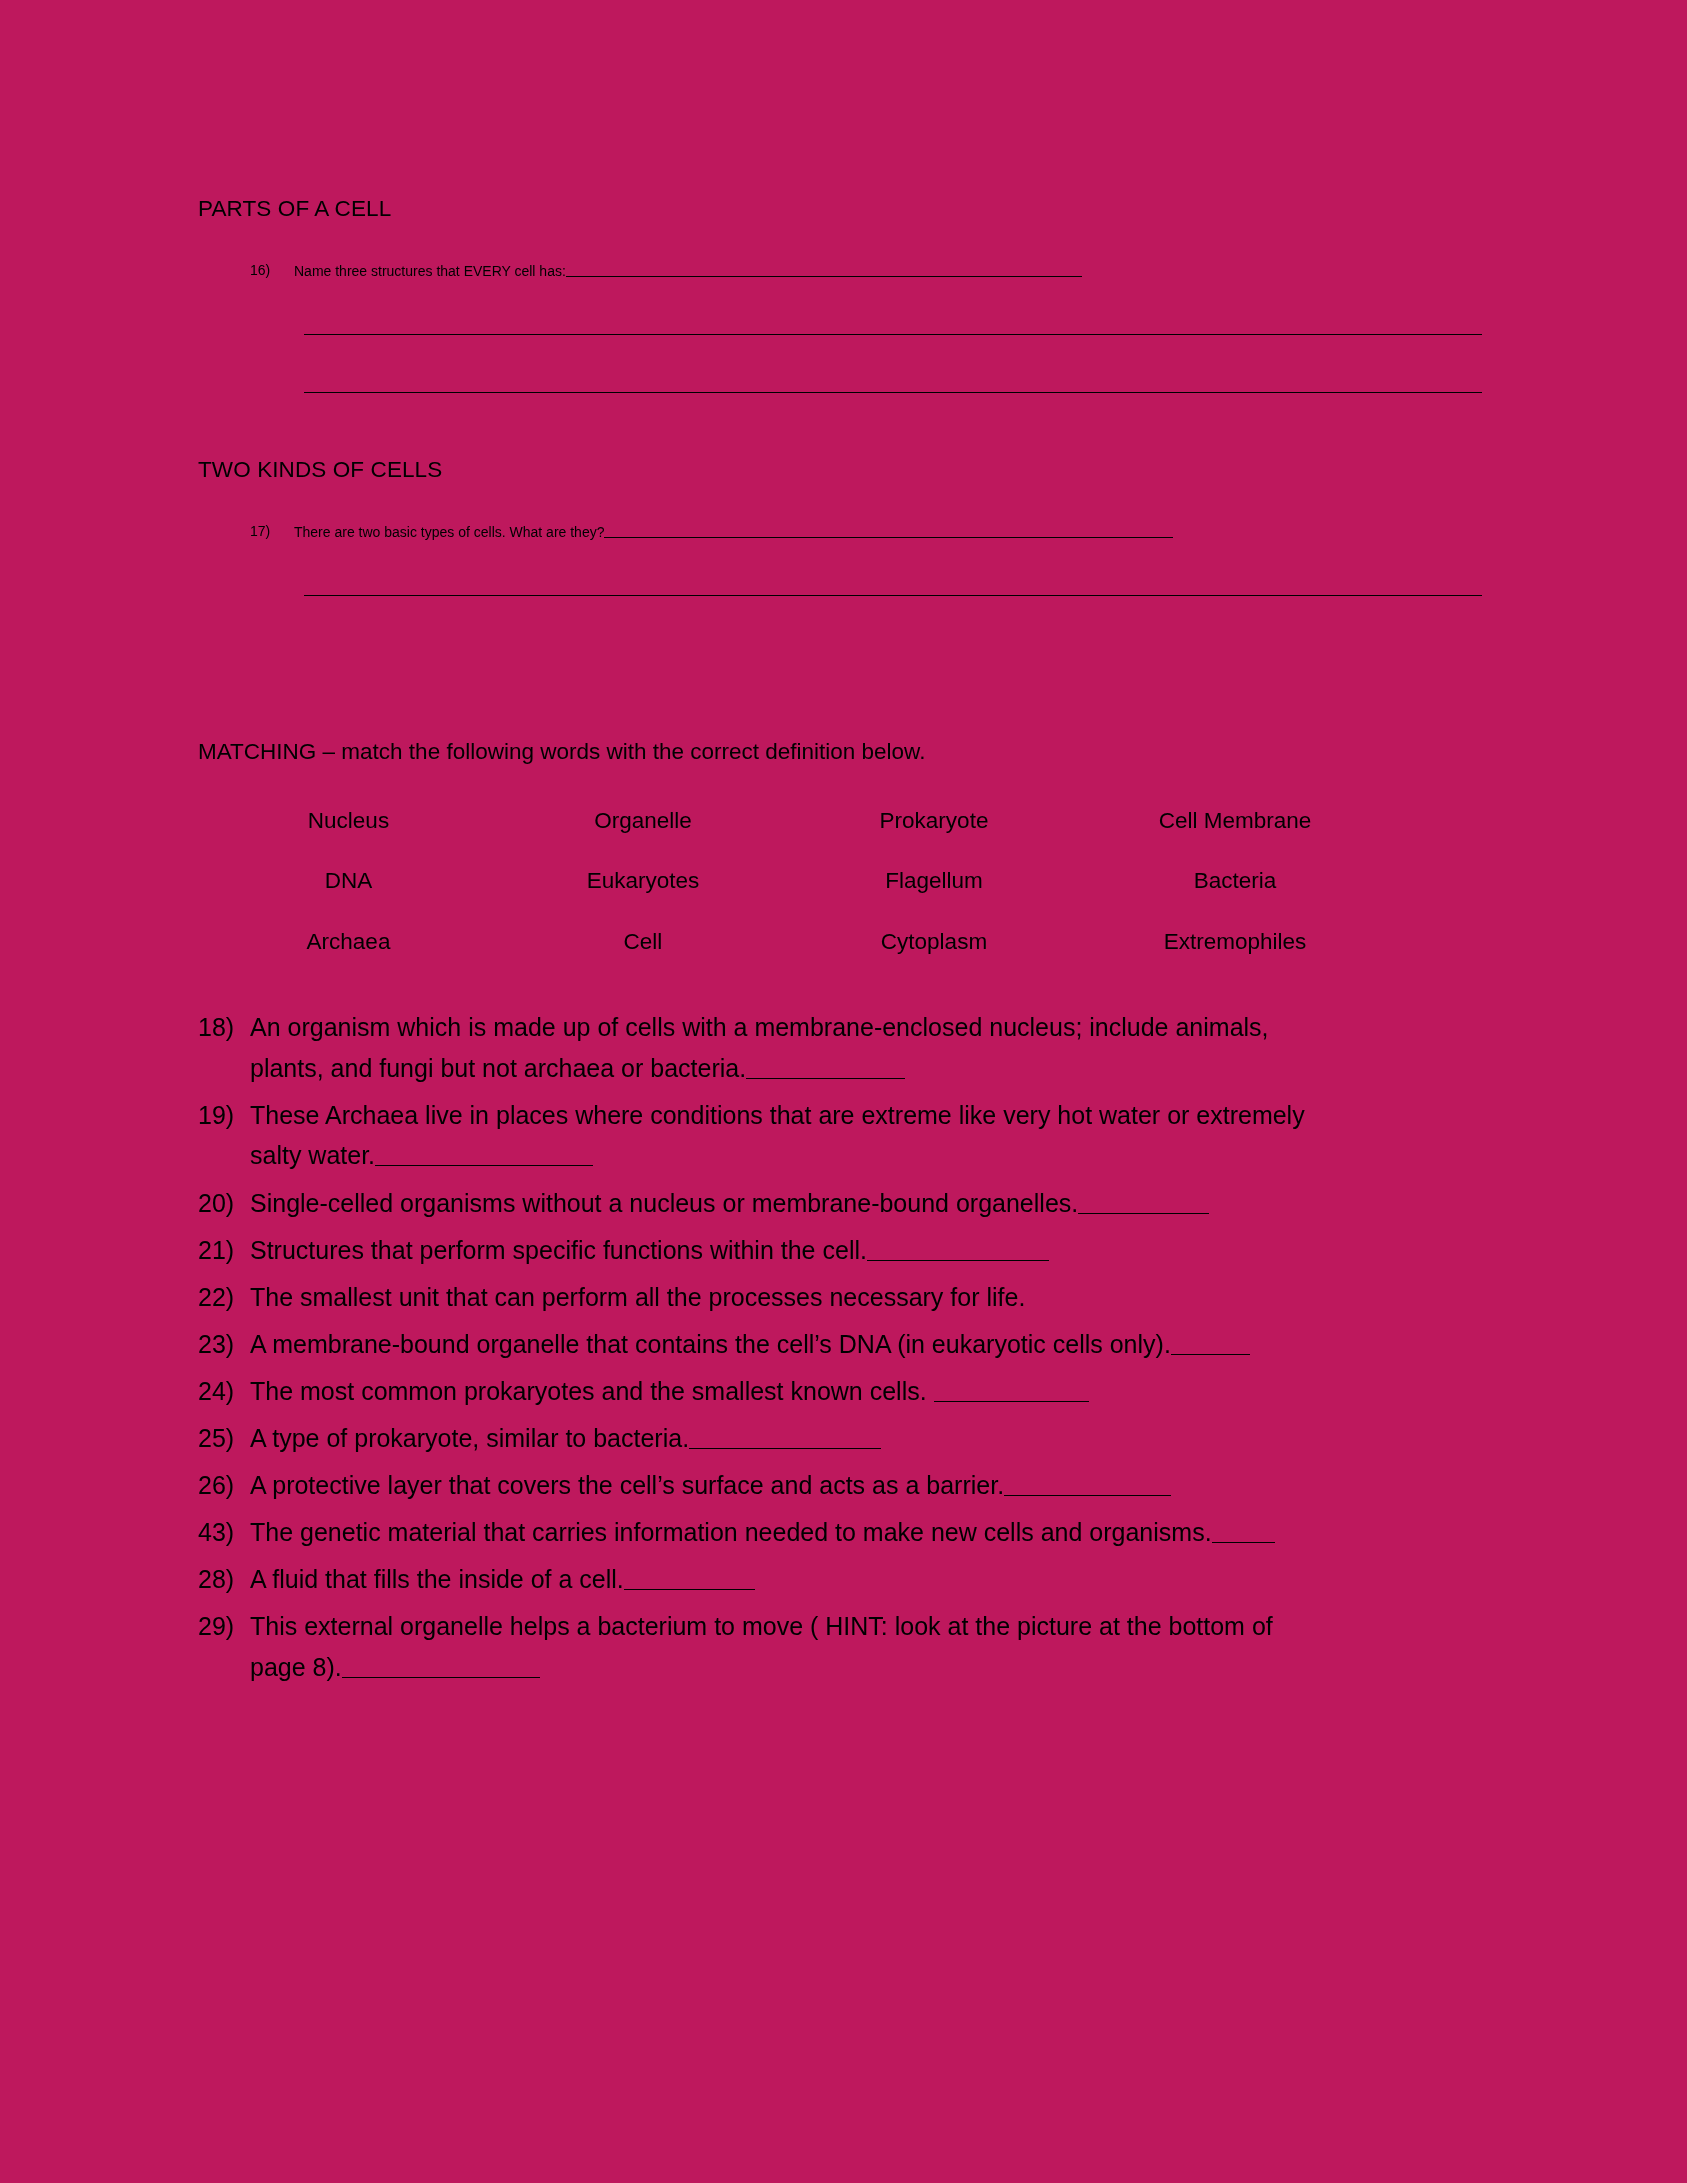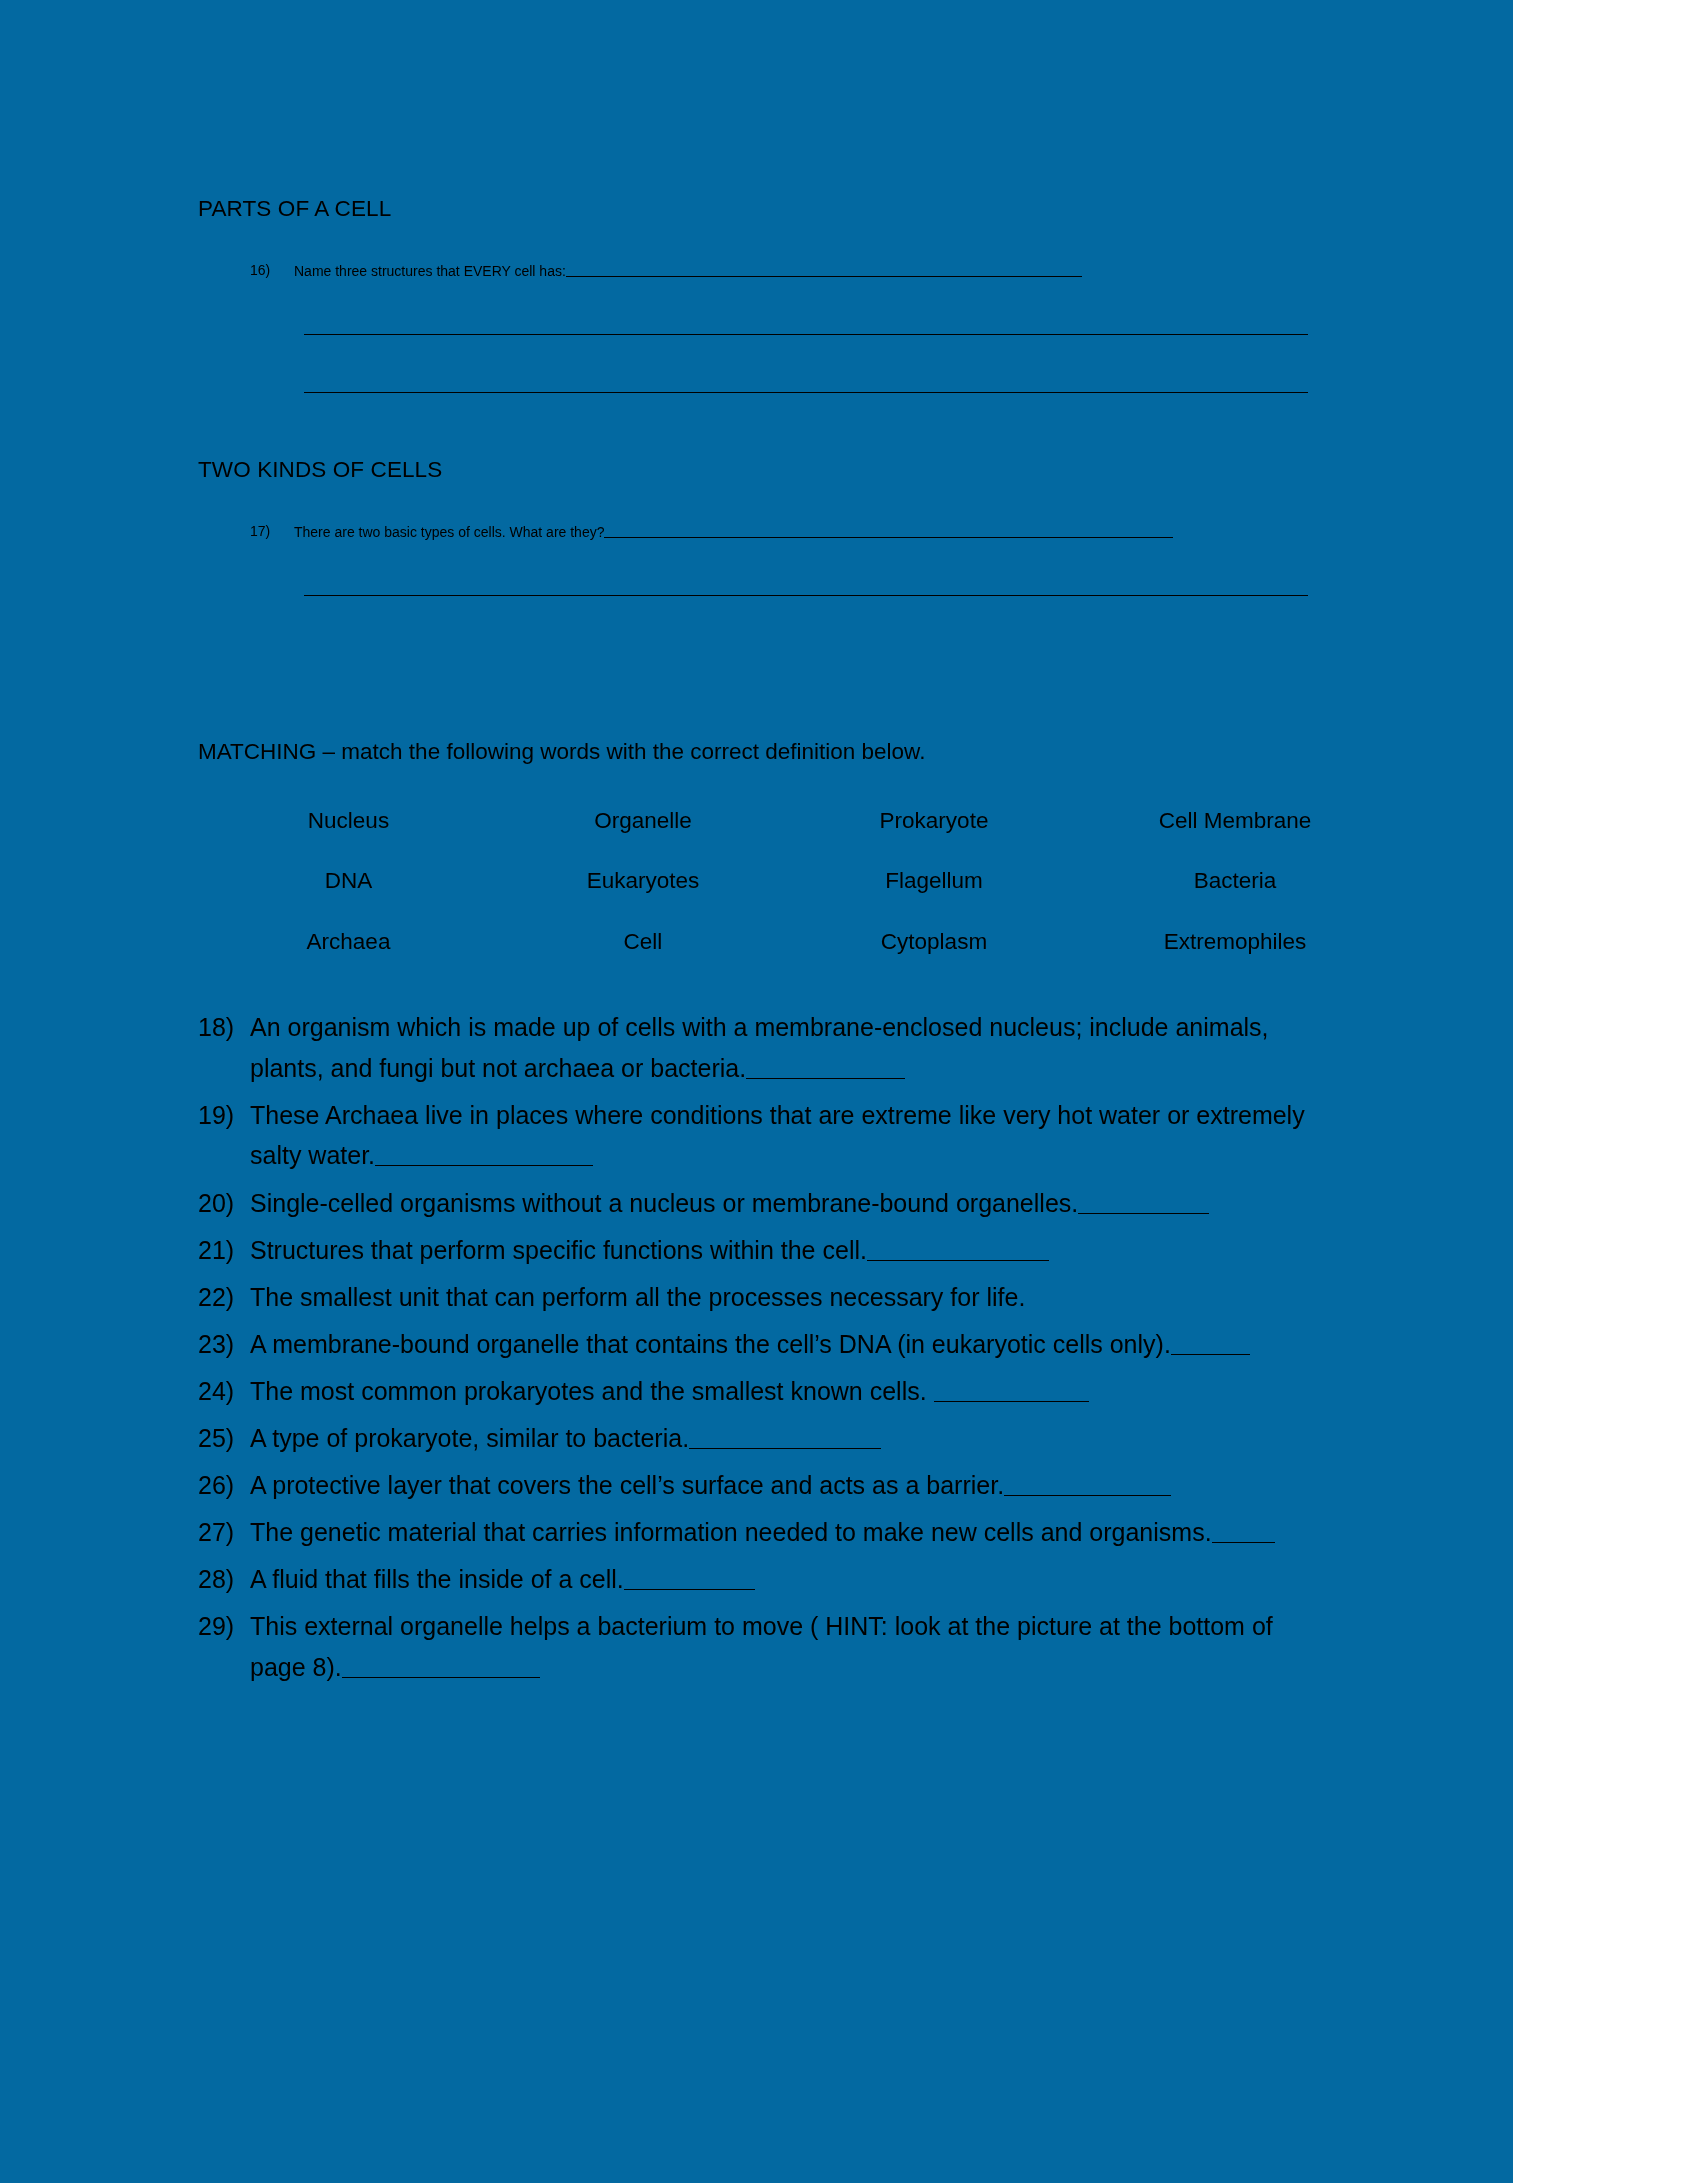--- a/index.html
+++ b/index.html
@@ -9,25 +9,25 @@
   }
   body {
     width: 1687px;
     height: 2183px;
     font-family: "Liberation Sans", sans-serif;
     color: #000000;
     -webkit-font-smoothing: antialiased;
   }
   .page {
     position: relative;
-    width: 1513px;
+    width: 1687px;
     height: 2183px;
     box-sizing: border-box;
     padding: 198px 198px 0 198px;
-    background: #0369a1;
+    background: #be185d;
   }
   .doc {
     font-size: 22.5px;
     line-height: 1.0;
   }
   .heading {
     font-size: 22.5px;
     letter-spacing: 0.1px;
     margin: 0 0 41px 0;
   }
@@ -204,21 +204,21 @@
         <span class="n">25)</span>
         <span>A type of prokaryote, similar to bacteria.</span><span class="fill" style="width:192px;"></span>
       </li>
 
       <li class="numbered-item">
         <span class="n">26)</span>
         <span>A protective layer that covers the cell’s surface and acts as a barrier.</span><span class="fill" style="width:167px;"></span>
       </li>
 
       <li class="numbered-item">
-        <span class="n">27)</span>
+        <span class="n">43)</span>
         <span>The genetic material that carries information needed to make new cells and organisms.</span><span class="fill" style="width:63px;"></span>
       </li>
 
       <li class="numbered-item">
         <span class="n">28)</span>
         <span>A fluid that fills the inside of a cell.</span><span class="fill" style="width:131px;"></span>
       </li>
 
       <li class="numbered-item">
         <span class="n">29)</span>

